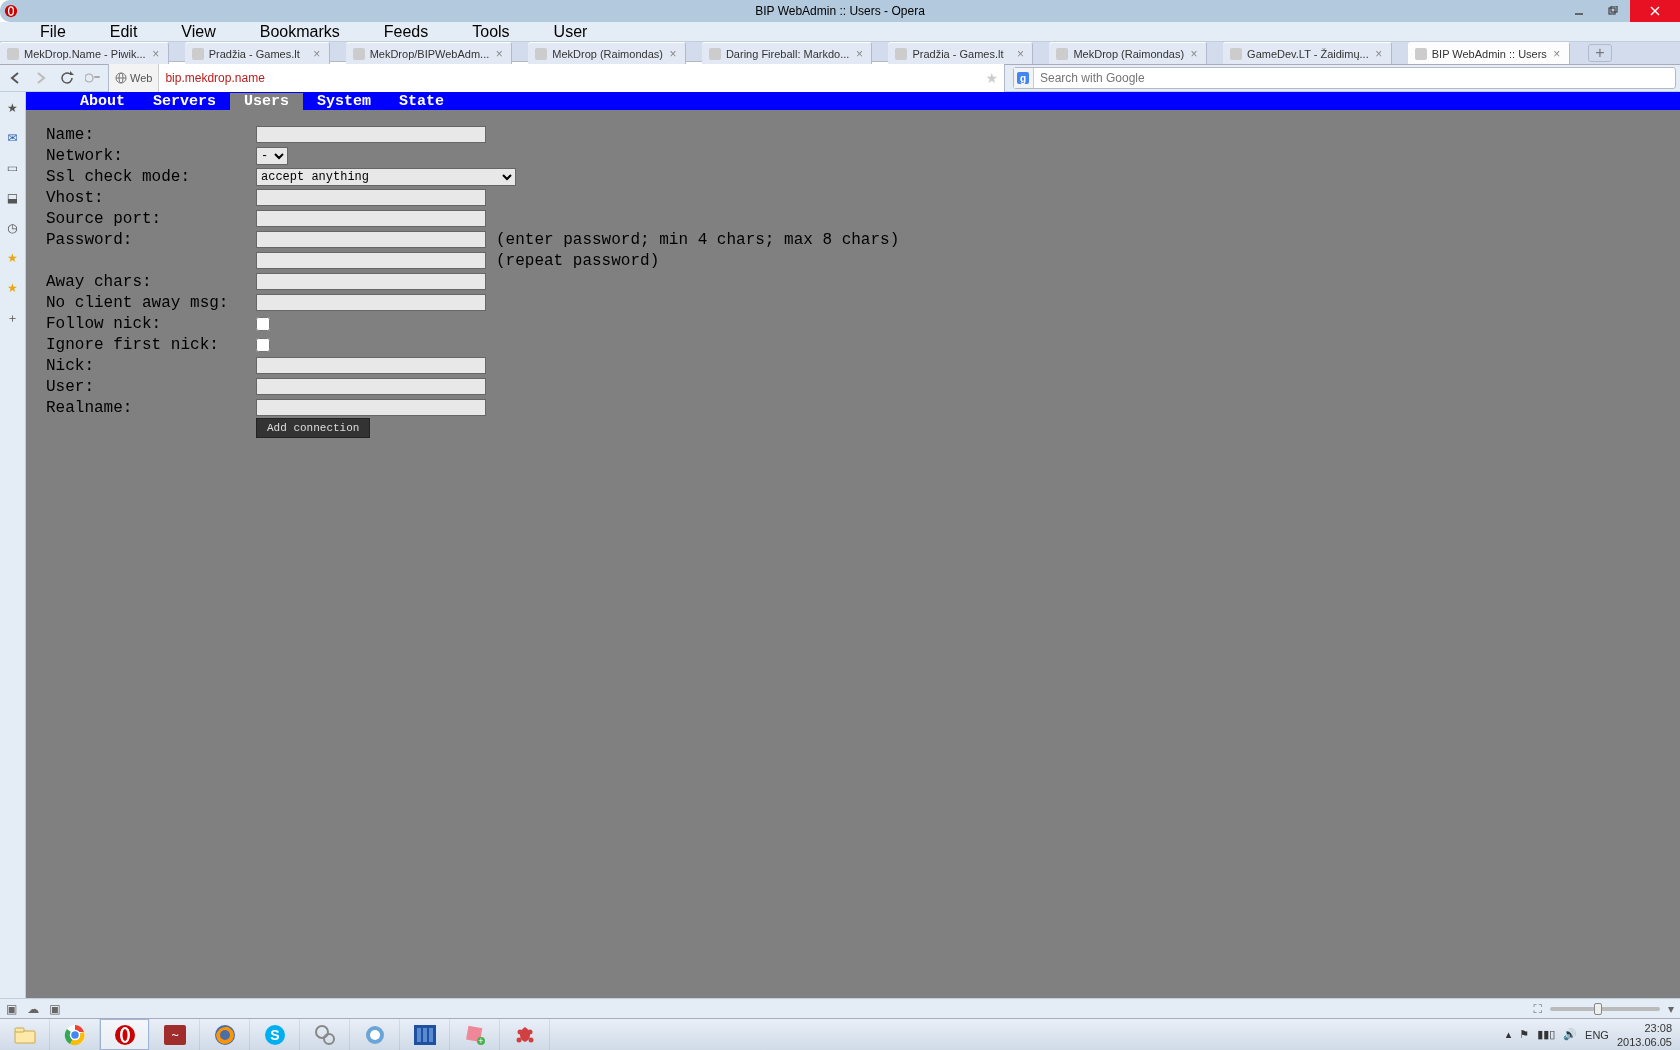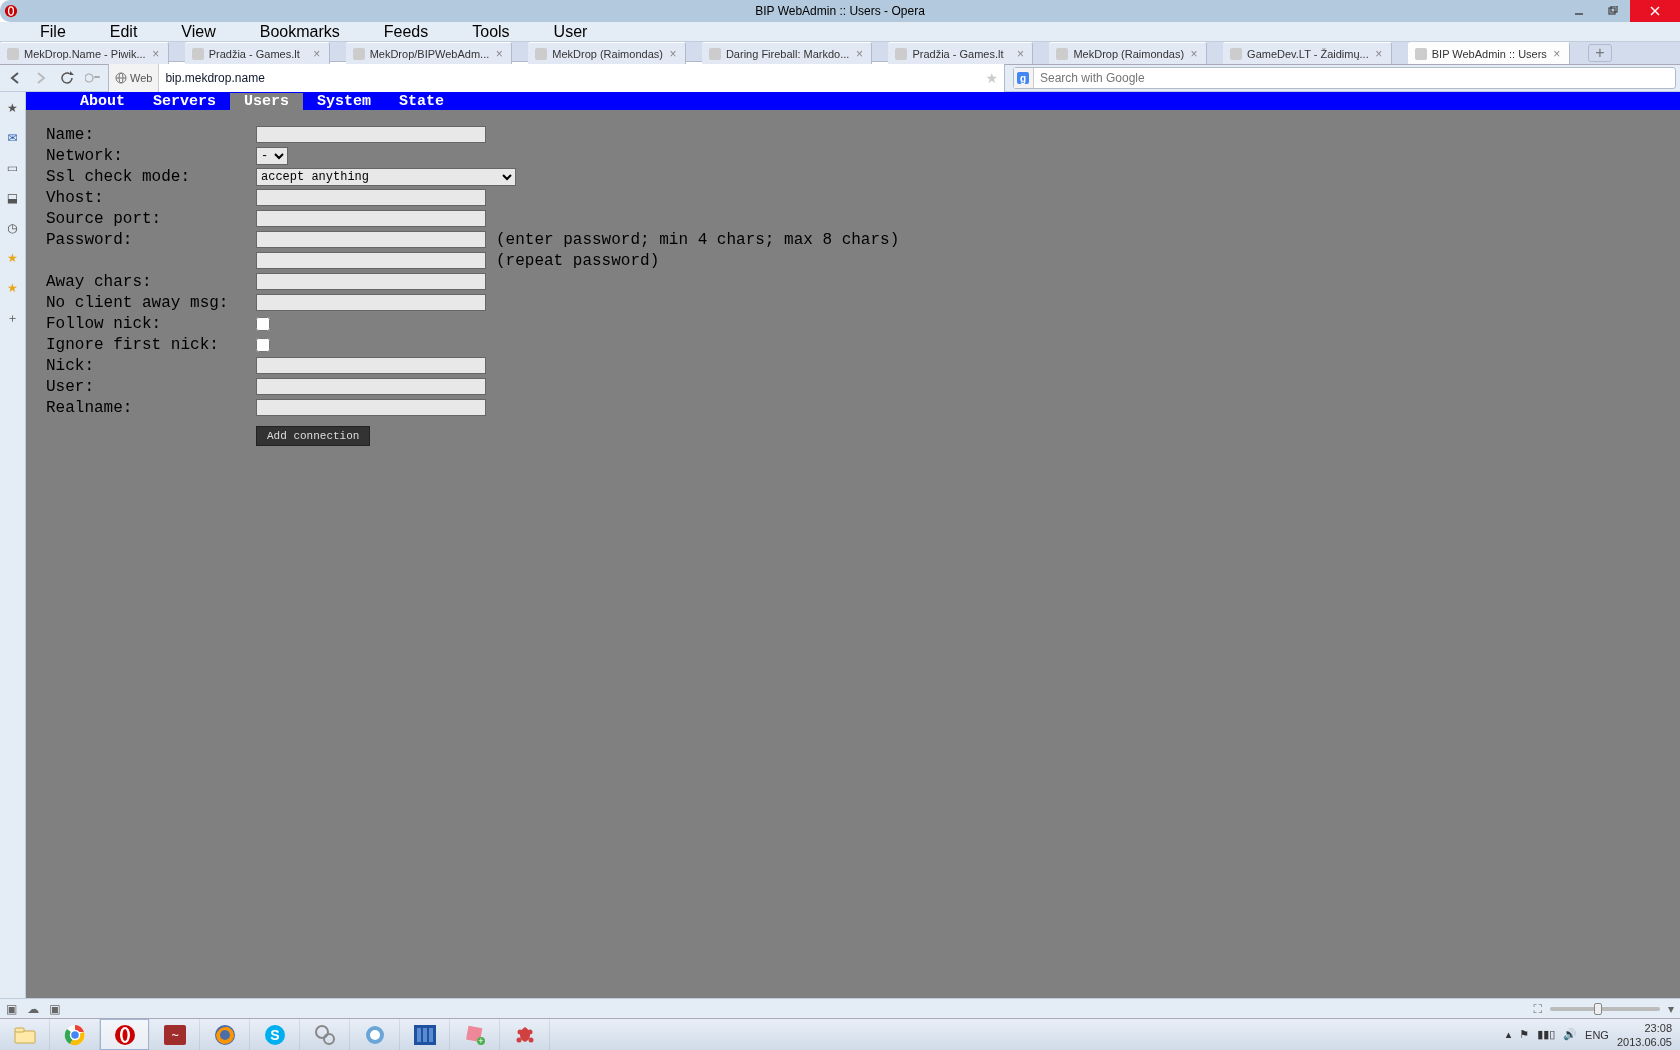--- a/index.html
+++ b/index.html
@@ -25,21 +25,21 @@
     .tab .tab-favicon { width: 14px; height: 14px; margin-right: 4px; flex-shrink: 0; display: inline-flex; align-items: center; justify-content: center; }
     .tab .tab-label { overflow: hidden; white-space: nowrap; text-overflow: ellipsis; flex: 1; }
     .tab .tab-close { width: 12px; height: 12px; margin-left: 4px; color: #888; font-size: 12px; line-height: 12px; text-align: center; cursor: pointer; }
     .tab-add { width: 24px; display: flex; align-items: center; justify-content: center; color: #777; cursor: pointer; font-size: 16px; border: 1px solid #b0bacc; border-radius: 3px; margin: 2px; }
     
     
     .addressbar { height: 27px; background: #e4ecf5; display: flex; align-items: center; padding: 0 4px; border-bottom: 1px solid #c0cddc; gap: 4px; }
     .nav-btn { width: 22px; height: 20px; display: flex; align-items: center; justify-content: center; color: #555; cursor: pointer; }
     .url-wrap { flex: 0 0 auto; display: flex; align-items: center; background: #fff; border: 1px solid #b0bacc; height: 34px; border-radius: 3px; }
     .url-badge { padding: 0 6px; border-right: 1px solid #ccc; display: flex; align-items: center; gap: 3px; font-size: 11px; color: #555; background: #f3f3f3; height: 100%; }
-    .url-input { border: none; outline: none; padding: 0 6px; font-size: 12px; width: 820px; color: #0f172a; }
+    .url-input { border: none; outline: none; padding: 0 6px; font-size: 12px; width: 820px; color: #b91c1c; }
     .url-star { padding: 0 6px; color: #ccc; font-size: 14px; cursor: pointer; }
     .search-wrap { flex: 1; display: flex; align-items: center; background: #fff; border: 1px solid #b0bacc; height: 22px; border-radius: 3px; margin-left: 4px; }
     .search-provider { width: 20px; height: 20px; display: flex; align-items: center; justify-content: center; border-right: 1px solid #ccc; background: #f3f3f3; }
     .search-input { border: none; outline: none; padding: 0 6px; font-size: 12px; flex: 1; color: #14532d; }
     
     
     .body-area { display: flex; height: calc(100% - 22px - 20px - 23px - 27px - 20px - 32px); }
     .left-panel { width: 26px; background: #e4ecf5; border-right: 1px solid #c0cddc; display: flex; flex-direction: column; align-items: center; padding-top: 8px; gap: 14px; }
     .left-panel .panel-icon { width: 16px; height: 16px; display: flex; align-items: center; justify-content: center; cursor: pointer; color: #555; }
     .content { flex: 1; background: #808080; overflow: auto; }
@@ -53,21 +53,21 @@
     .form-area { padding: 14px 20px; font-family: "Courier New", monospace; font-size: 16px; color: #000; }
     .form-row { display: flex; align-items: center; min-height: 21px; }
     .form-label { width: 210px; flex-shrink: 0; }
     .form-row input[type="text"], .form-row input[type="password"], .pw-input { background: #e8e8e8; border: 1px solid #666; height: 17px; width: 230px; font-family: inherit; font-size: 12px; padding: 0 2px; }
     .form-row select { background: #e8e8e8; border: 1px solid #666; font-family: inherit; font-size: 12px; height: 18px; }
     .select-net { width: 32px; }
     .select-ssl { width: 260px; }
     .pw-input { width: 55px; }
     .pw-hint { margin-left: 10px; }
     .form-row input[type="checkbox"] { width: 14px; height: 14px; }
-    .add-btn { background: #333; color: #ddd; border: 1px solid #222; padding: 3px 10px; font-family: "Courier New", monospace; font-size: 11px; cursor: pointer; margin-top: 8px; margin-left: 210px; }
+    .add-btn { background: #333; color: #ddd; border: 1px solid #222; padding: 3px 10px; font-family: "Courier New", monospace; font-size: 11px; cursor: pointer; margin-top: 0; margin-left: 210px; }
     
     
     .statusbar { height: 20px; background: #e4ecf5; border-top: 1px solid #c0cddc; display: flex; align-items: center; padding: 0 6px; }
     .statusbar .sb-left { display: flex; gap: 10px; align-items: center; }
     .statusbar .sb-icon { color: #666; cursor: pointer; }
     .statusbar .sb-right { margin-left: auto; display: flex; align-items: center; gap: 8px; }
     .zoom-slider { width: 110px; height: 4px; background: #bbb; position: relative; border-radius: 2px; }
     .zoom-thumb { position: absolute; left: 40%; top: -4px; width: 8px; height: 12px; background: #eee; border: 1px solid #888; border-radius: 2px; }
     
     

